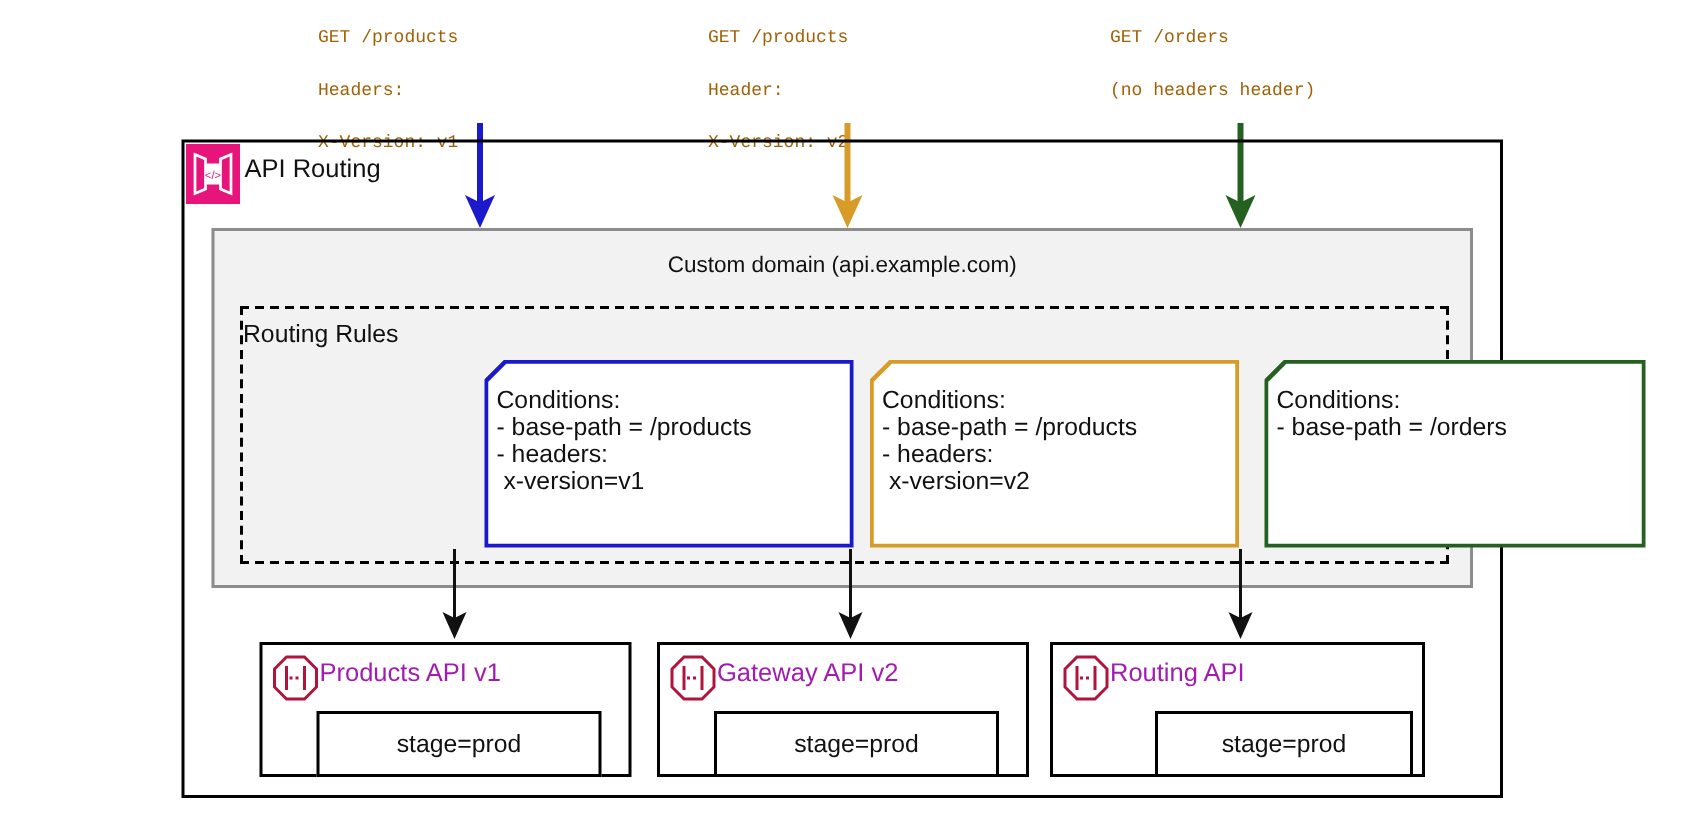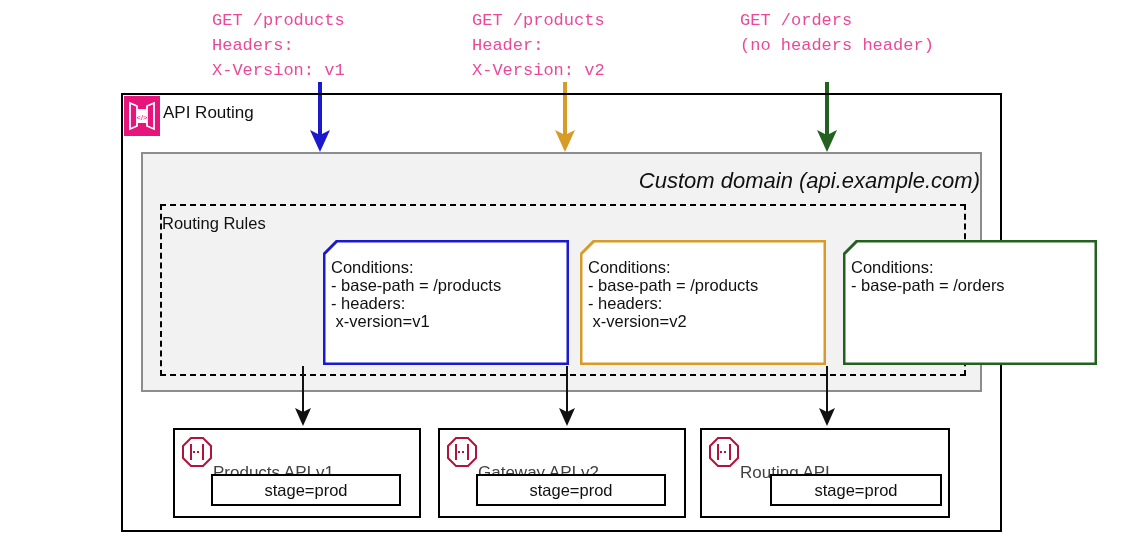--- a/index.html
+++ b/index.html
@@ -15,23 +15,23 @@
     width: 1128px;
     height: 551px;
     background: #ffffff;
     overflow: hidden;
   }
 
   
   .req-label {
     position: absolute;
     font-family: "Liberation Mono", monospace;
-    font-size: 17px;
-    line-height: 25px;
-    color: #ec4899;
+    font-size: 12px;
+    line-height: 35px;
+    color: #a16207;
     white-space: pre;
   }
 
   
   .arrow-svg {
     position: absolute;
     overflow: visible;
   }
 
   
@@ -70,24 +70,23 @@
     height: 240px;
     background: #F2F2F2;
     border: 2px solid #8C8C8C;
     box-sizing: border-box;
   }
   #custom-domain-label {
     position: absolute;
     left: 0;
     top: 14px;
     width: 100%;
-    text-align: right;
-    font-size: 22px;
-    color: #111111;
-    font-style: italic;
+    text-align: center;
+    font-size: 15px;
+    color: #111111;
   }
 
   
   #routing-rules-panel {
     position: absolute;
     left: 17px;
     top: 50px;
     width: 806px;
     height: 172px;
     border: 2px dashed #000000;
@@ -149,30 +148,29 @@
     left: 6px;
     top: 6px;
     width: 32px;
     height: 32px;
   }
   .api-title {
     position: absolute;
     left: 38px;
     top: 9px;
     font-size: 17px;
-    color: #404040;
+    color: #a21caf;
     white-space: nowrap;
-    margin-top: 24px;
   }
   .stage-box {
     position: absolute;
     left: 36px;
     top: 44px;
     width: 190px;
-    height: 32px;
+    height: 44px;
     border: 2px solid #000000;
     box-sizing: border-box;
     background: #ffffff;
     display: flex;
     align-items: center;
     justify-content: center;
     font-size: 16.5px;
     color: #111111;
   }
   #api-box-3 .stage-box { left: 68px; width: 172px; }

